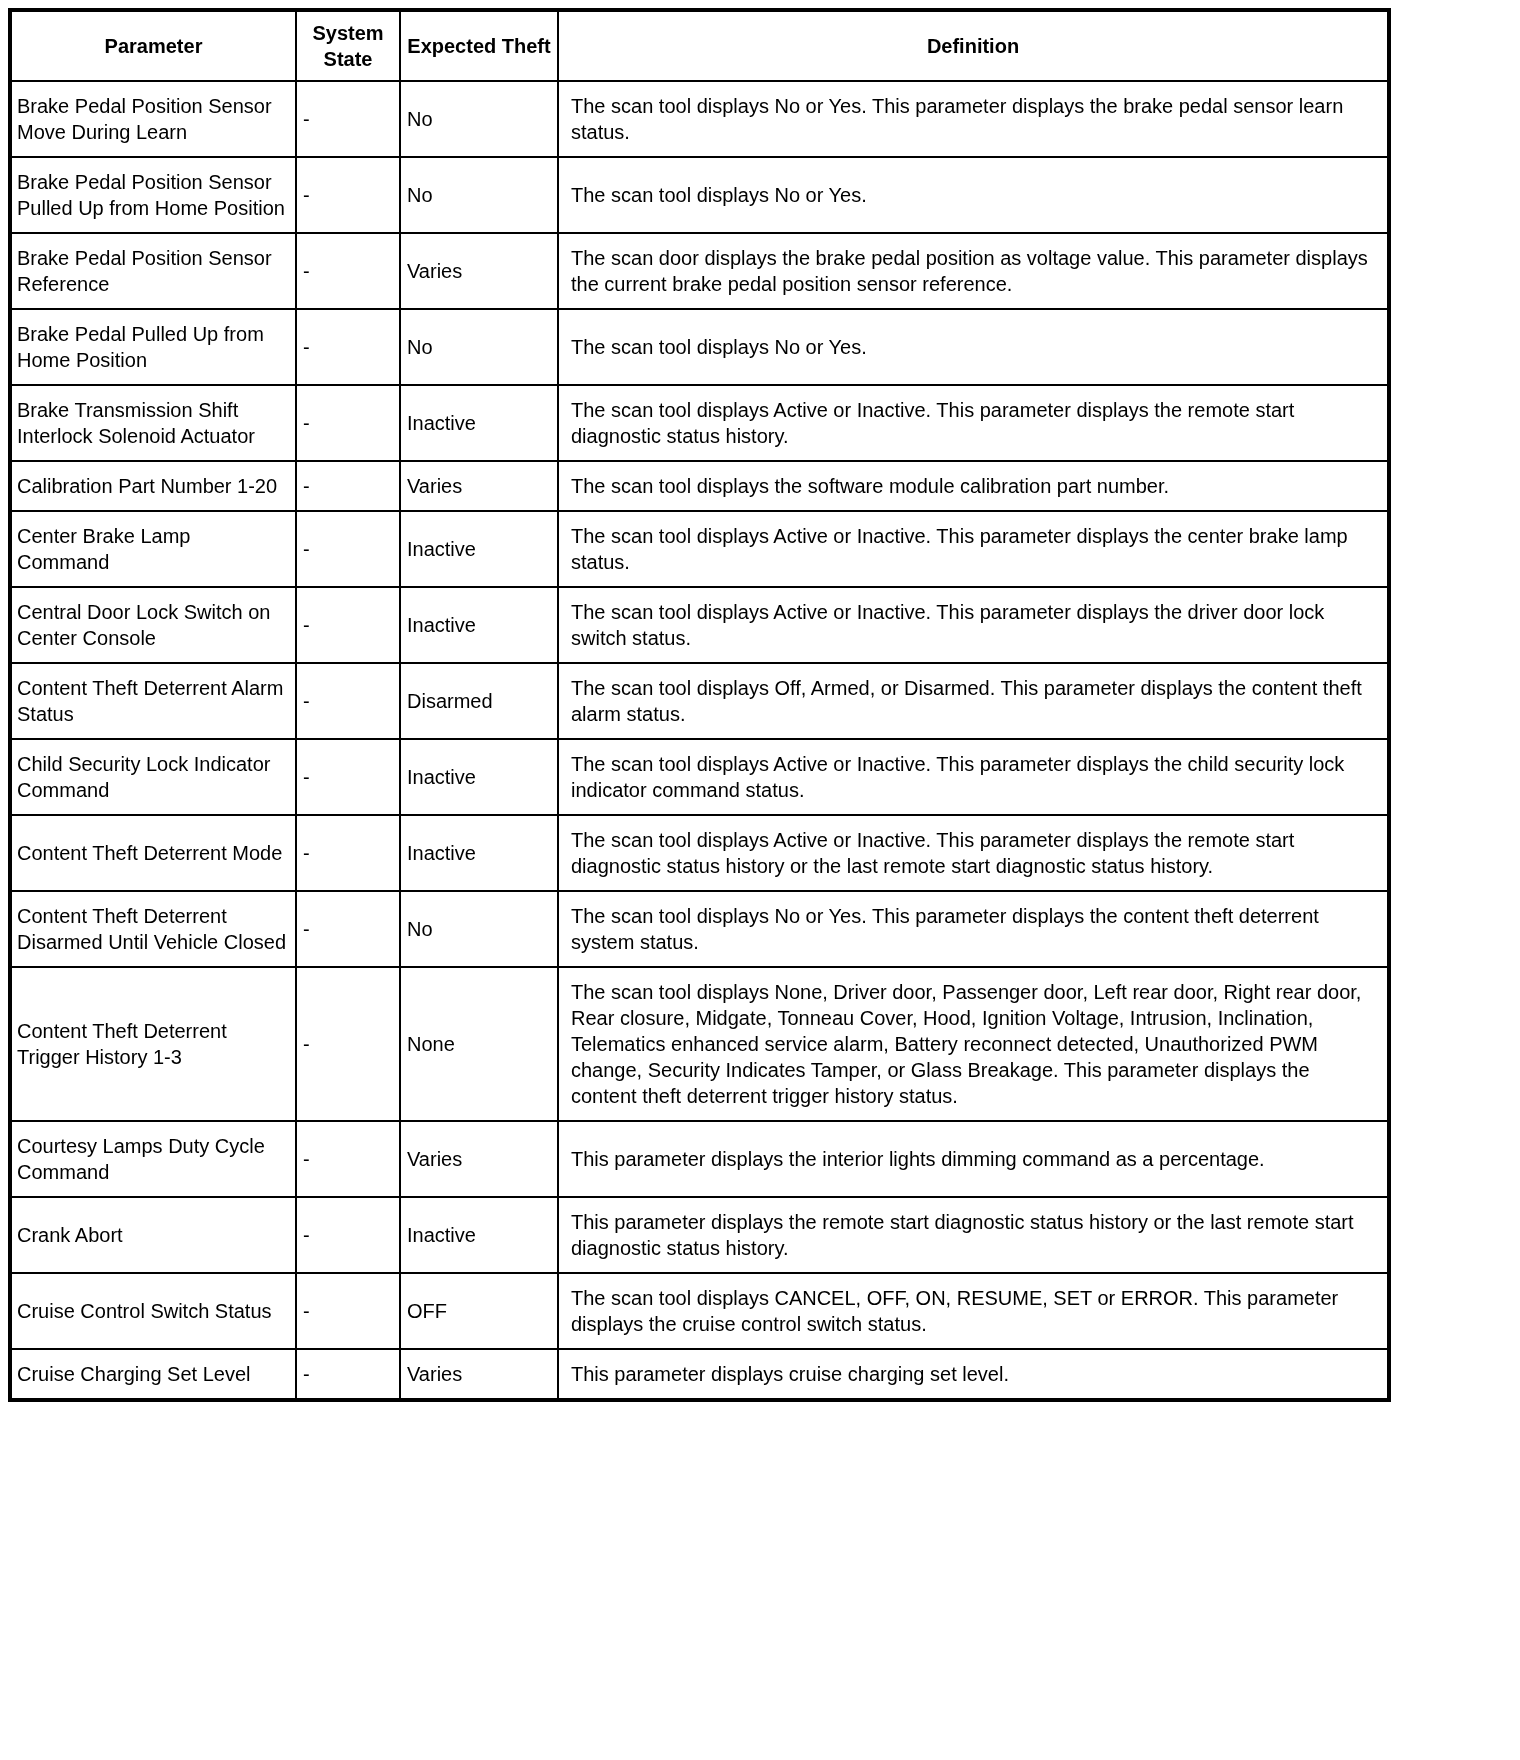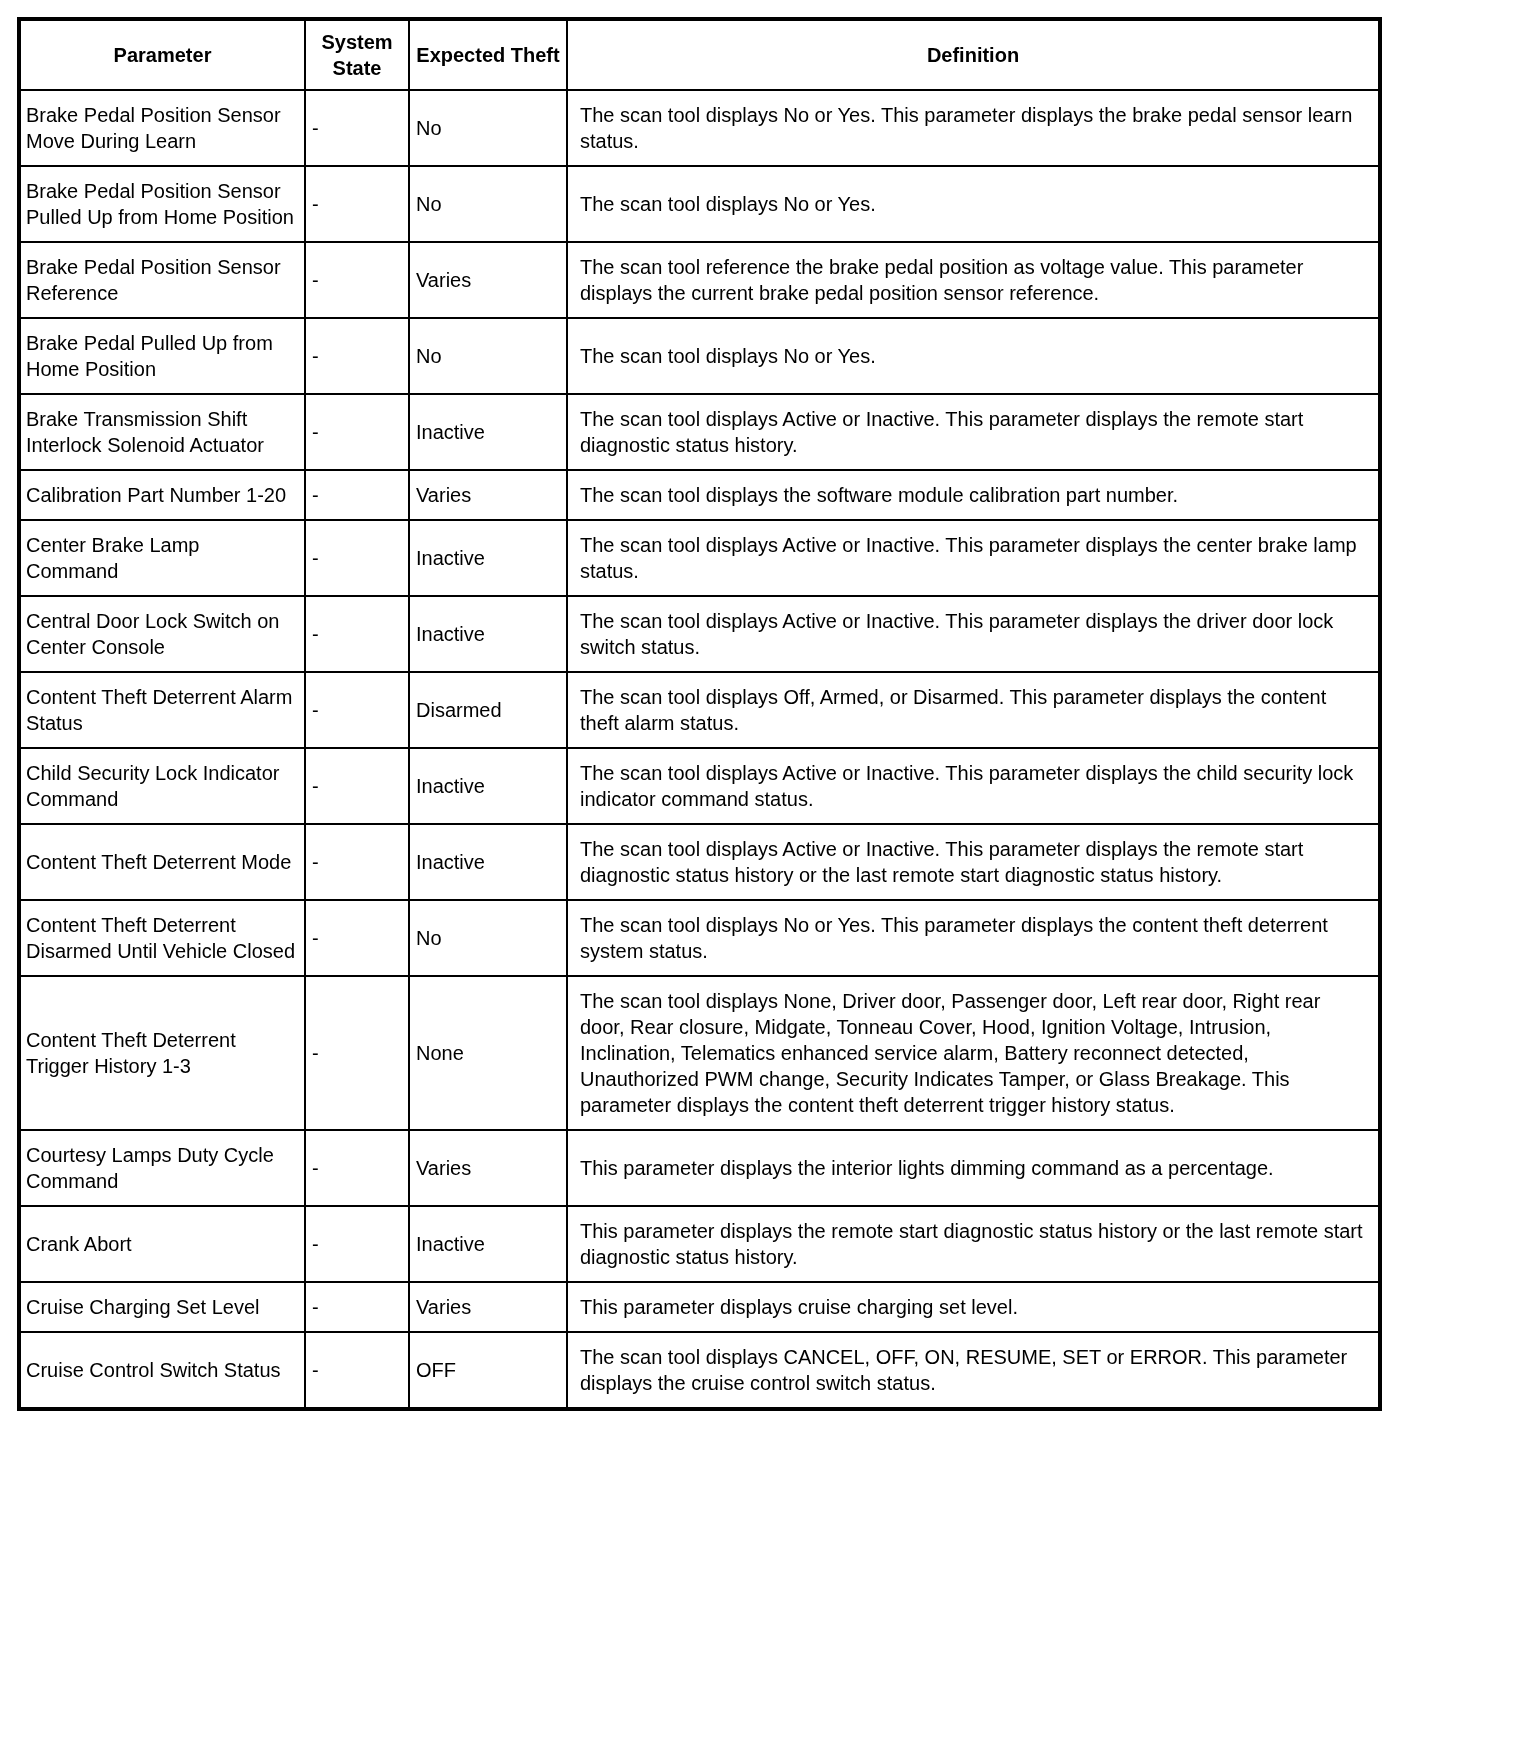--- a/index.html
+++ b/index.html
@@ -6,21 +6,21 @@
     margin: 0;
     padding: 0;
     background: #ffffff;
     font-family: "Liberation Sans", "DejaVu Sans", sans-serif;
     color: #000000;
   }
   .page {
     width: 1399px;
     min-height: 1760px;
     box-sizing: border-box;
-    padding: 17px;
+    padding: 8px;
     background: #ffffff;
   }
   table.param-table {
     width: 100%;
     border-collapse: collapse;
     table-layout: fixed;
     border: 4px solid #000000;
     font-size: 20px;
     line-height: 1.3;
   }
@@ -85,21 +85,21 @@
     <td class="col-param">Brake Pedal Position Sensor Pulled Up from Home Position</td>
     <td class="col-state">-</td>
     <td class="col-expected">No</td>
     <td class="col-def">The scan tool displays No or Yes.</td>
   </tr>
 
   <tr>
     <td class="col-param">Brake Pedal Position Sensor Reference</td>
     <td class="col-state">-</td>
     <td class="col-expected">Varies</td>
-    <td class="col-def">The scan tool reference the brake pedal position as voltage value. This parameter displays the current brake pedal position sensor reference.</td>
+    <td class="col-def">The scan door displays the brake pedal position as voltage value. This parameter displays the current brake pedal position sensor reference.</td>
   </tr>
 
   <tr>
     <td class="col-param">Brake Pedal Pulled Up from Home Position</td>
     <td class="col-state">-</td>
     <td class="col-expected">No</td>
     <td class="col-def">The scan tool displays No or Yes.</td>
   </tr>
 
   <tr>
@@ -174,27 +174,27 @@
   </tr>
 
   <tr>
     <td class="col-param">Crank Abort</td>
     <td class="col-state">-</td>
     <td class="col-expected">Inactive</td>
     <td class="col-def">This parameter displays the remote start diagnostic status history or the last remote start diagnostic status history.</td>
   </tr>
 
   <tr>
-    <td class="col-param">Cruise Charging Set Level</td>
-    <td class="col-state">-</td>
-    <td class="col-expected">Varies</td>
-    <td class="col-def">This parameter displays cruise charging set level.</td>
-  </tr>
-
-  <tr>
     <td class="col-param">Cruise Control Switch Status</td>
     <td class="col-state">-</td>
     <td class="col-expected">OFF</td>
     <td class="col-def">The scan tool displays CANCEL, OFF, ON, RESUME, SET or ERROR. This parameter displays the cruise control switch status.</td>
+  </tr>
+
+  <tr>
+    <td class="col-param">Cruise Charging Set Level</td>
+    <td class="col-state">-</td>
+    <td class="col-expected">Varies</td>
+    <td class="col-def">This parameter displays cruise charging set level.</td>
   </tr>
 </tbody>
   </table>
 </div>
 
 </body></html>

